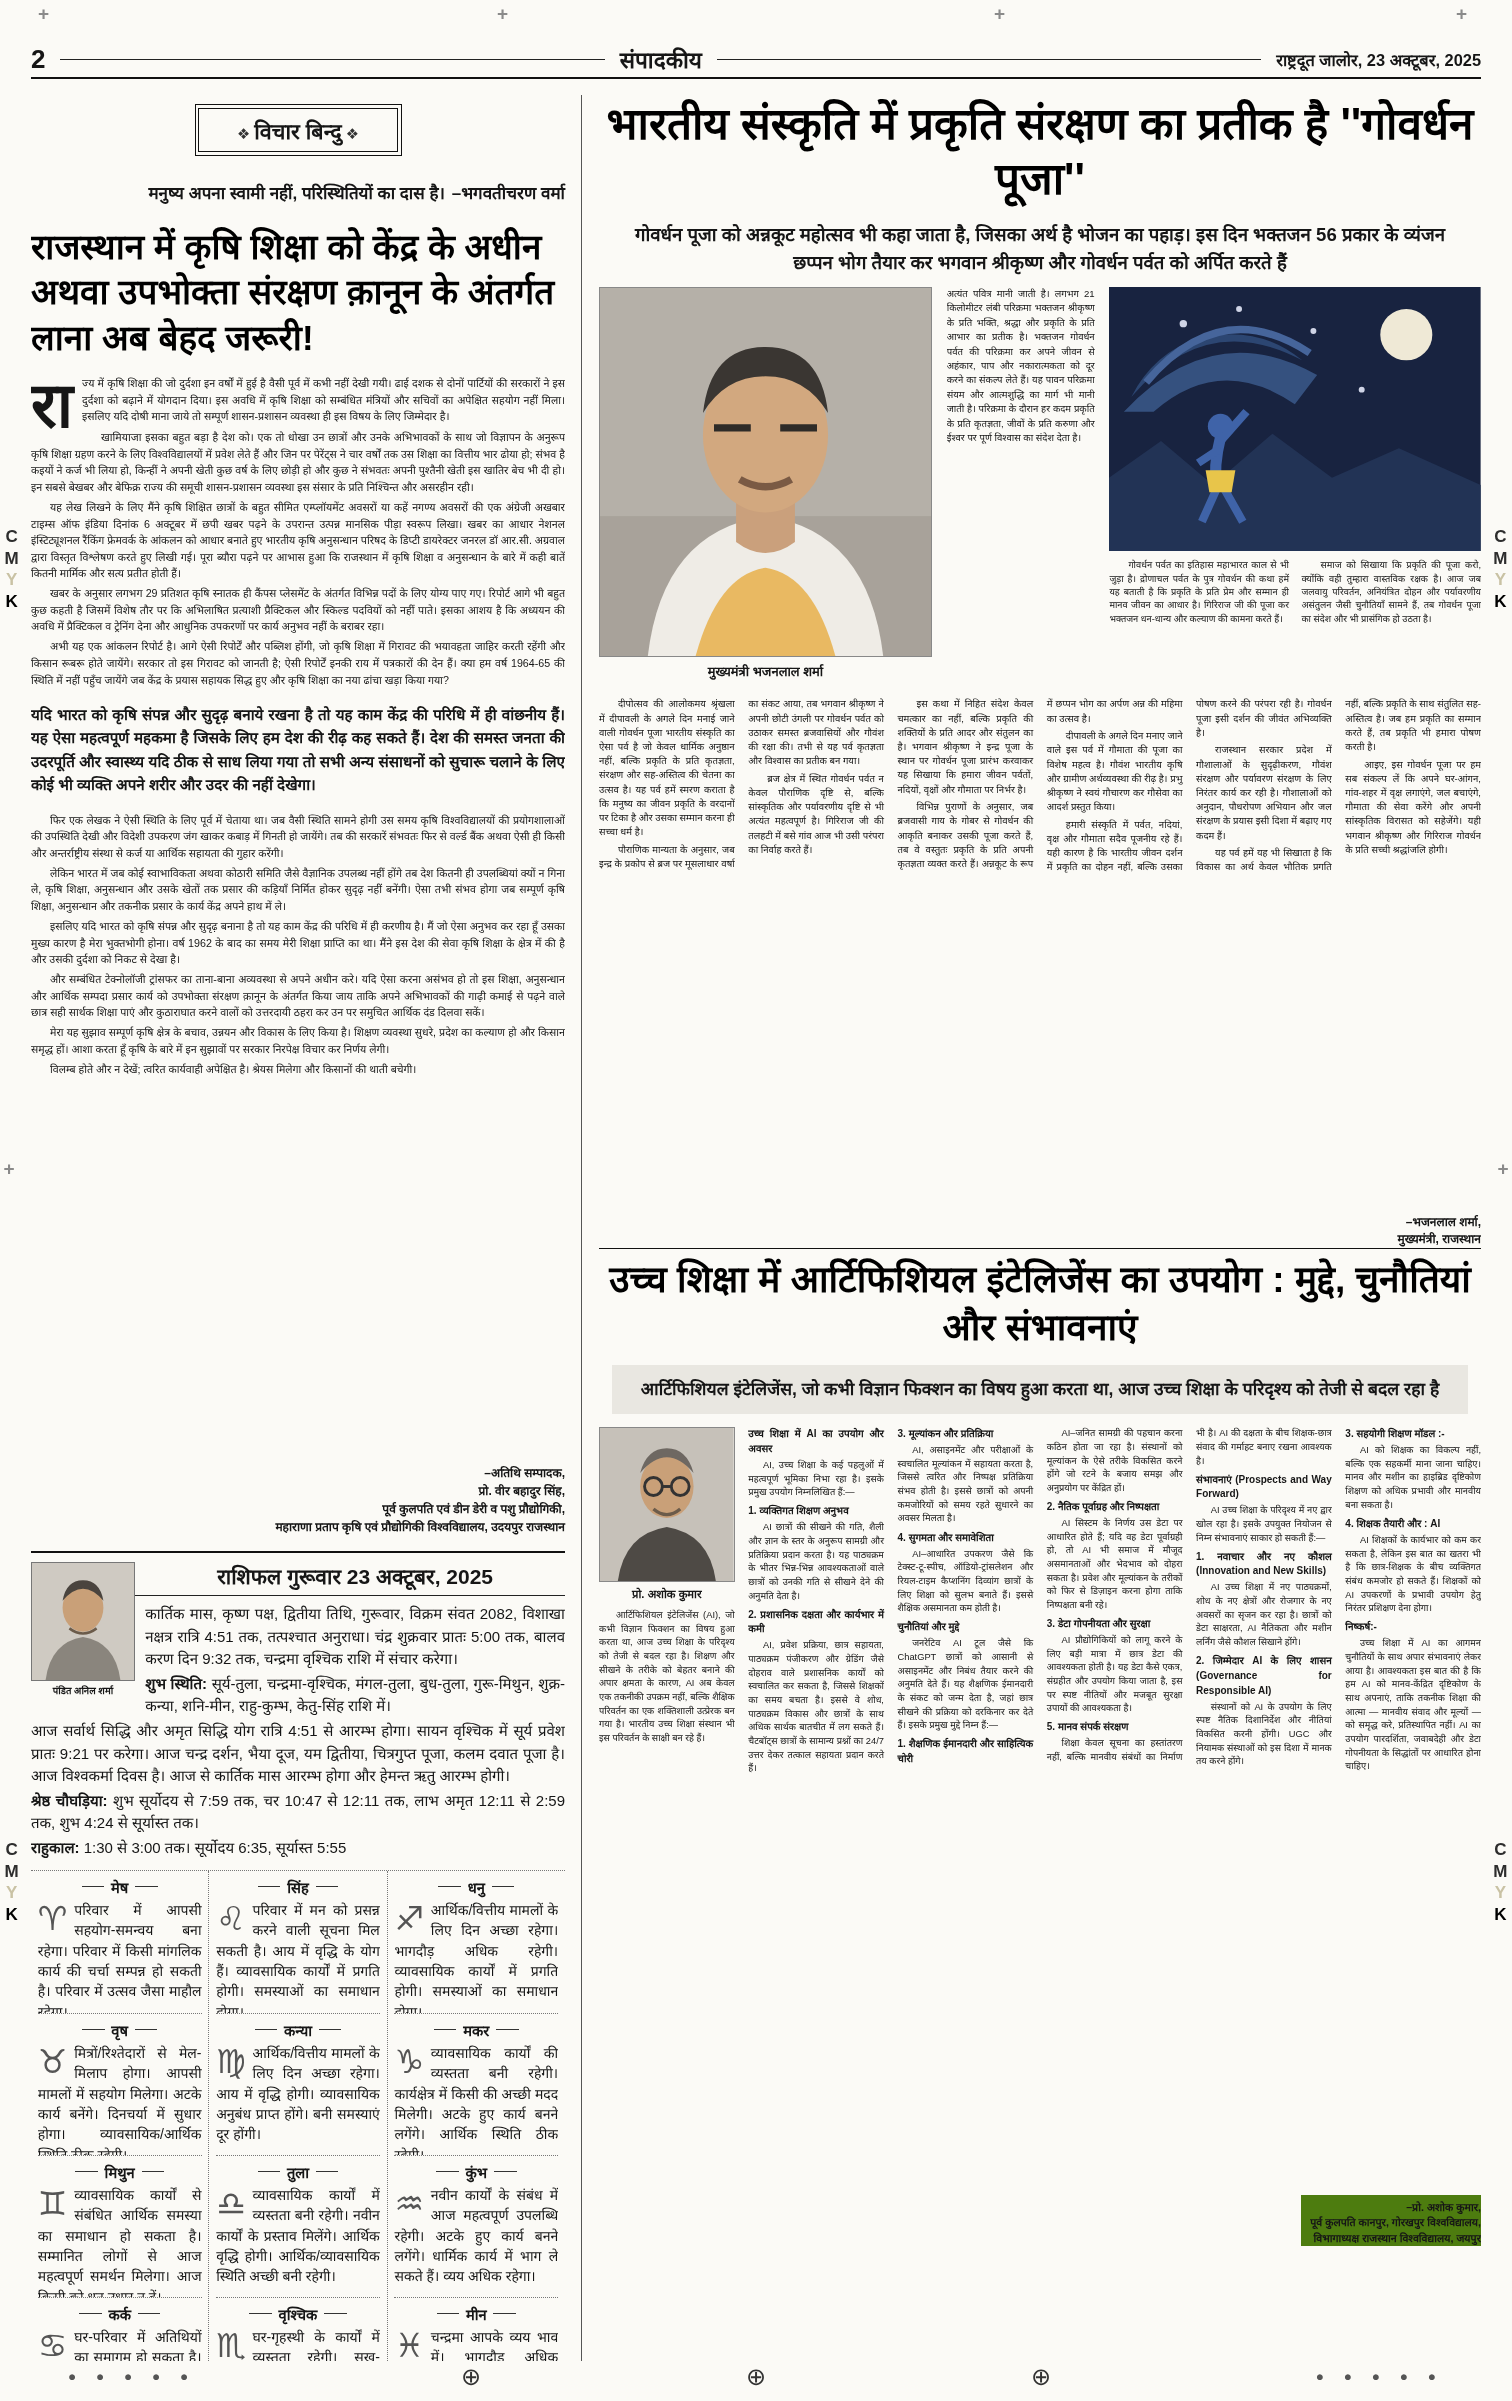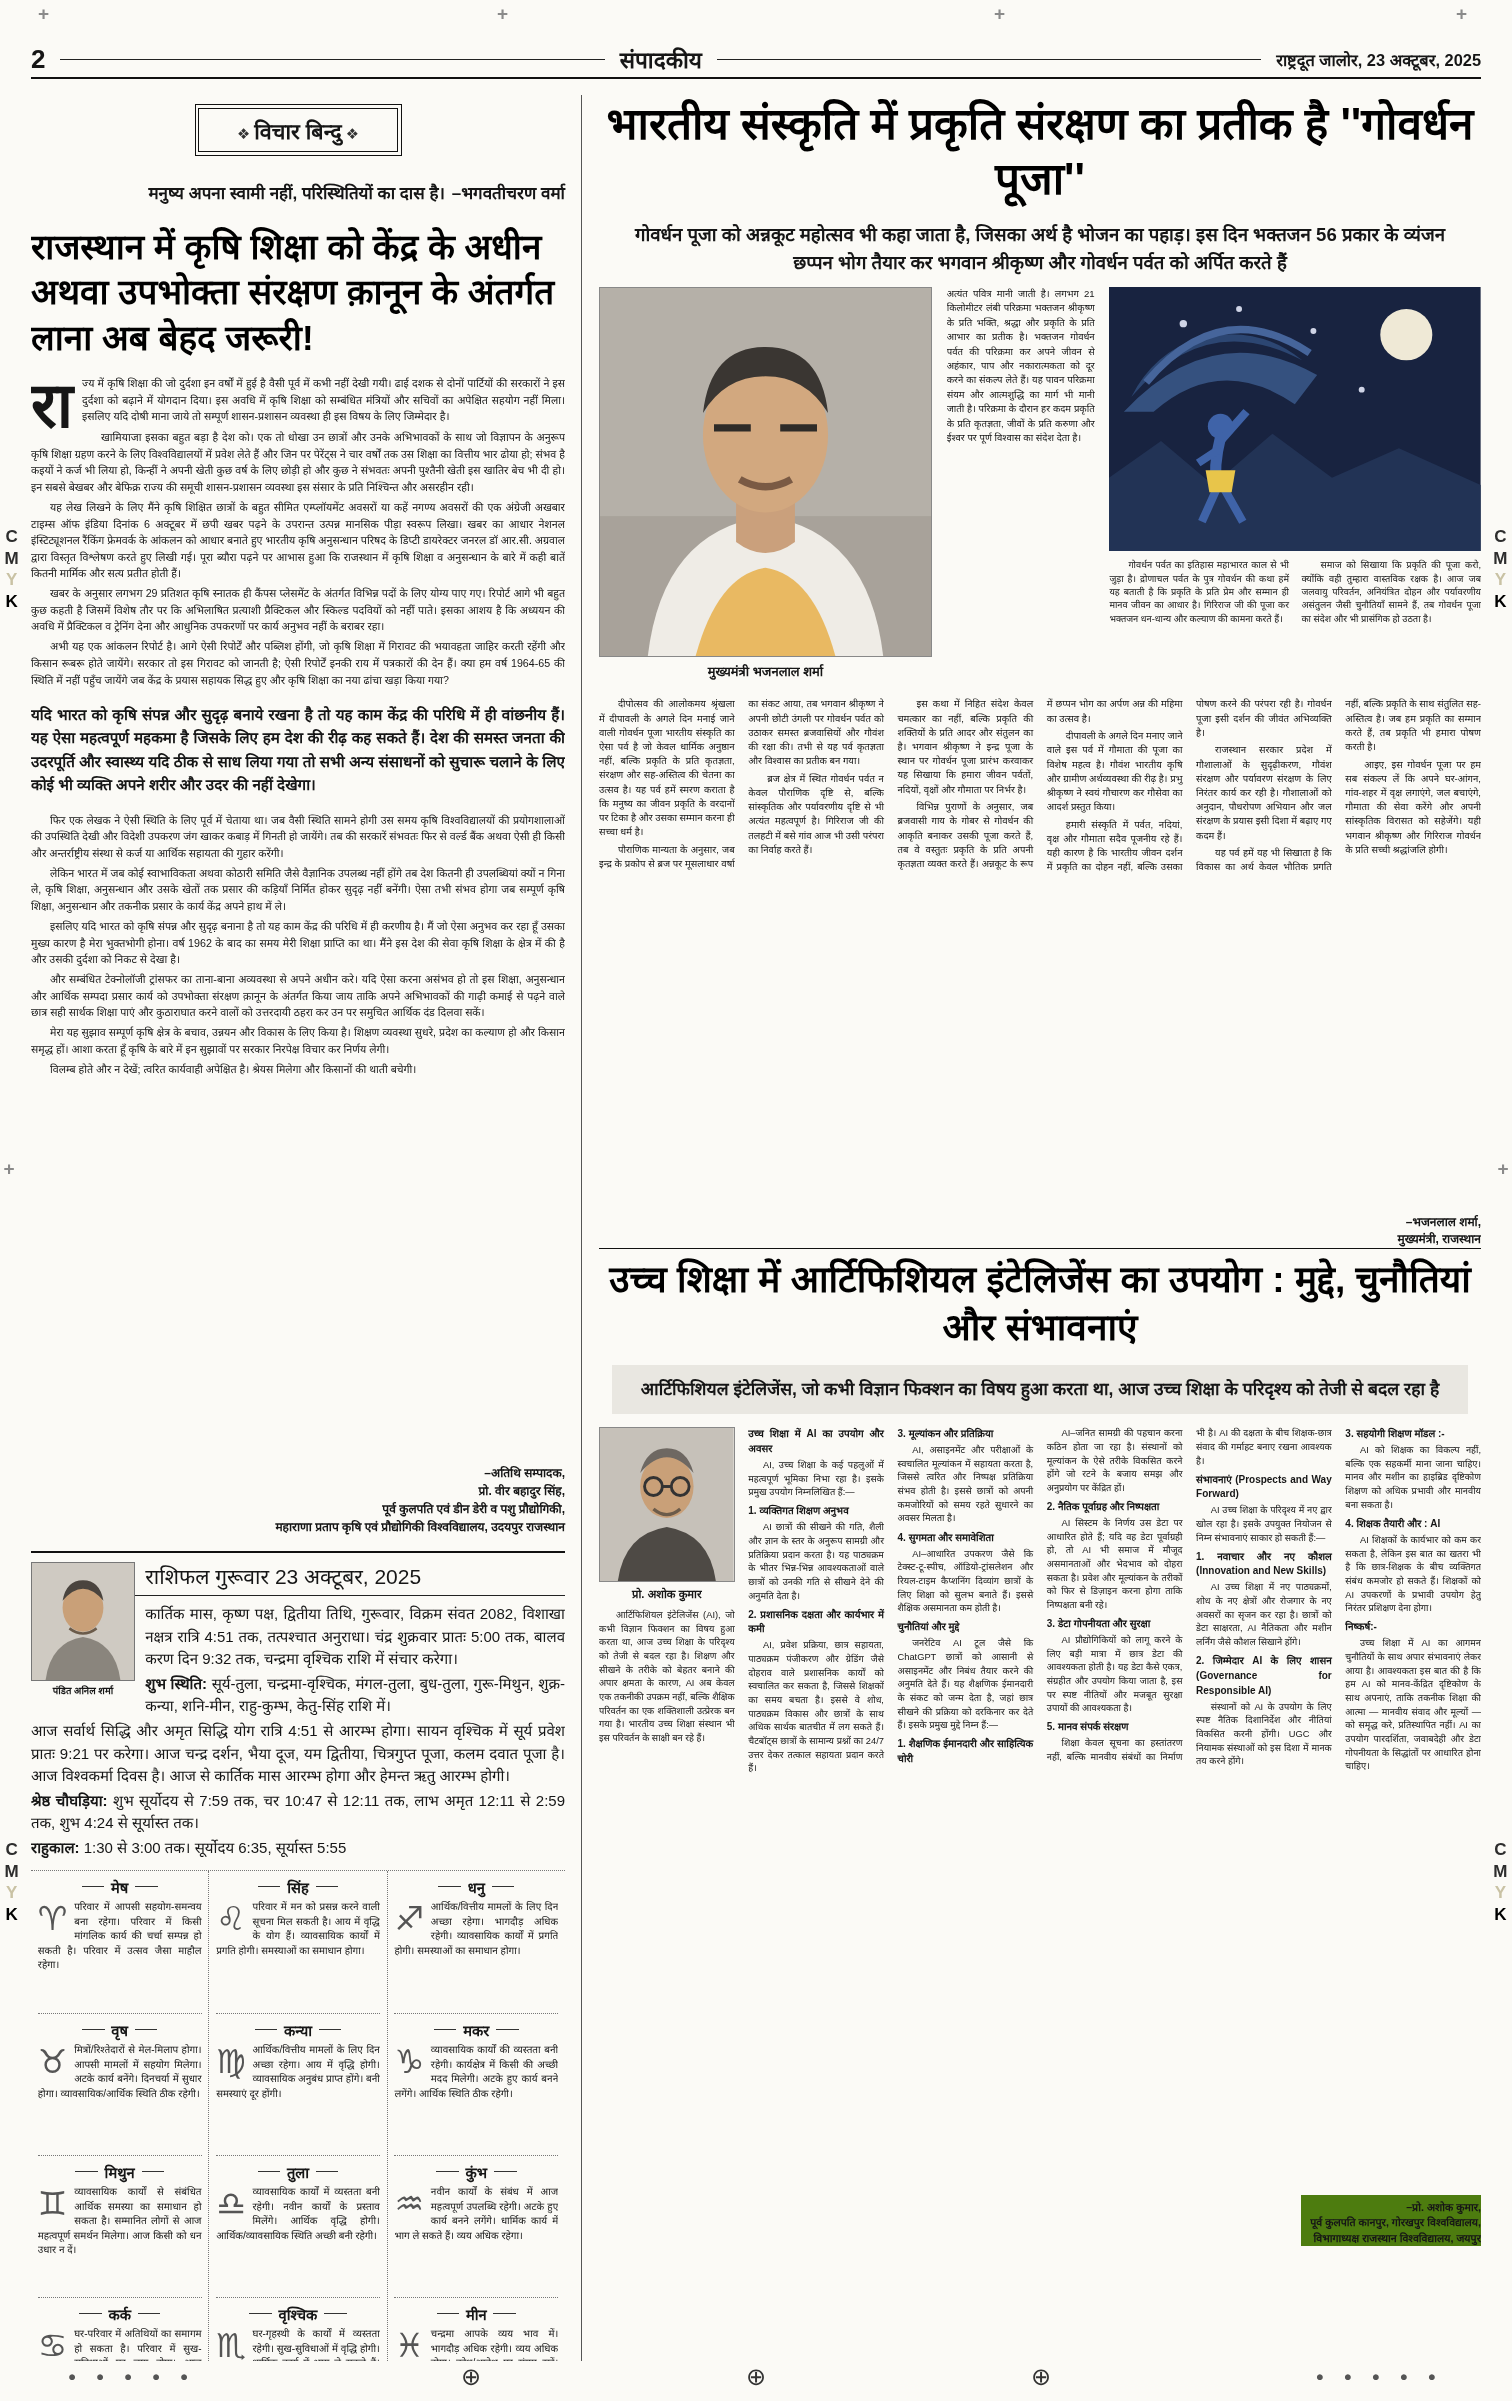--- a/index.html
+++ b/index.html
@@ -46,35 +46,35 @@
   .bpara{text-indent:19px;margin-bottom:3.4px}
   .lead-para{margin-bottom:4.5px}
   .pull-quote{font-size:15.2px;font-weight:bold;line-height:1.55;margin:14.7px 0;text-align:justify}
   .left-byline{margin-top:8px;text-align:right;font-weight:bold;font-size:12px;line-height:1.5}
   
   .horo{margin-top:14.7px;border-top:2.3px solid #111;padding-top:9px}
   .horo-head{overflow:hidden}
   .pandit{float:left;width:104px;margin:0 10.2px 3.4px 0}
   .pandit .ph{width:104px;height:119px;border:0.6px solid #777;overflow:hidden}
   .pandit figcaption{text-align:center;font-size:9.6px;font-weight:bold;margin-top:3.4px}
-  .horo-title{font-weight:normal;font-size:21px;border-bottom:1.1px solid #222;
+  .horo-title{text-align:center;font-weight:bold;font-size:21px;border-bottom:1.1px solid #222;
               padding-bottom:5.6px;margin-bottom:6.8px}
   .panchang{font-size:15px;line-height:1.5;text-align:justify}
   .panchang .pline{margin-bottom:2.3px}
   .horo-grid{display:flex;margin-top:8px;clear:both;border-top:0.6px dotted #777}
   .horo-col{flex:1;padding:0 6.8px}
   .horo-col + .horo-col{border-left:0.6px dotted #777}
   .sign{height:142px;overflow:hidden;padding-top:5.6px}
   .sign + .sign{border-top:0.6px dotted #777}
   .sign-name{display:flex;align-items:center;justify-content:center;gap:6.8px;
              font-weight:bold;font-size:14.7px;margin-bottom:3.4px}
   .sign-name::before,.sign-name::after{content:"";flex:0 0 22.6px;border-top:1.1px solid #333}
   .sign-icon{float:left;font-size:33px;line-height:1;color:#555;margin:2.3px 6.8px 1.1px 0;
              font-family:"DejaVu Sans",sans-serif}
-  .sign-text{font-size:10px;line-height:1.45;text-align:justify;display:block}
+  .sign-text{font-size:14px;line-height:1.45;text-align:justify;display:block}
   
   .gov-headline{text-align:center;font-size:44px;line-height:1.24;font-weight:800;color:#000;margin-top:2.3px}
   .gov-subhead{margin:14.7px auto 10.2px;width:96%;text-align:center;font-size:18.6px;font-weight:bold;line-height:1.5}
   .gov-figrow{display:flex;gap:14.7px;margin-top:4.5px}
   .cm-fig{flex:0 0 333px}
   .cm-img{width:333px;height:370px;border:0.6px solid #888;overflow:hidden}
   .cm-fig figcaption{text-align:center;font-weight:bold;font-size:13px;margin-top:4.5px}
   .gov-midcol{flex:0 0 148px;font-size:9.6px;line-height:1.5;text-align:justify;overflow:hidden;height:398px}
   .krishna-cell{flex:1}
   .krishna-img{width:100%;height:264px;overflow:hidden}

